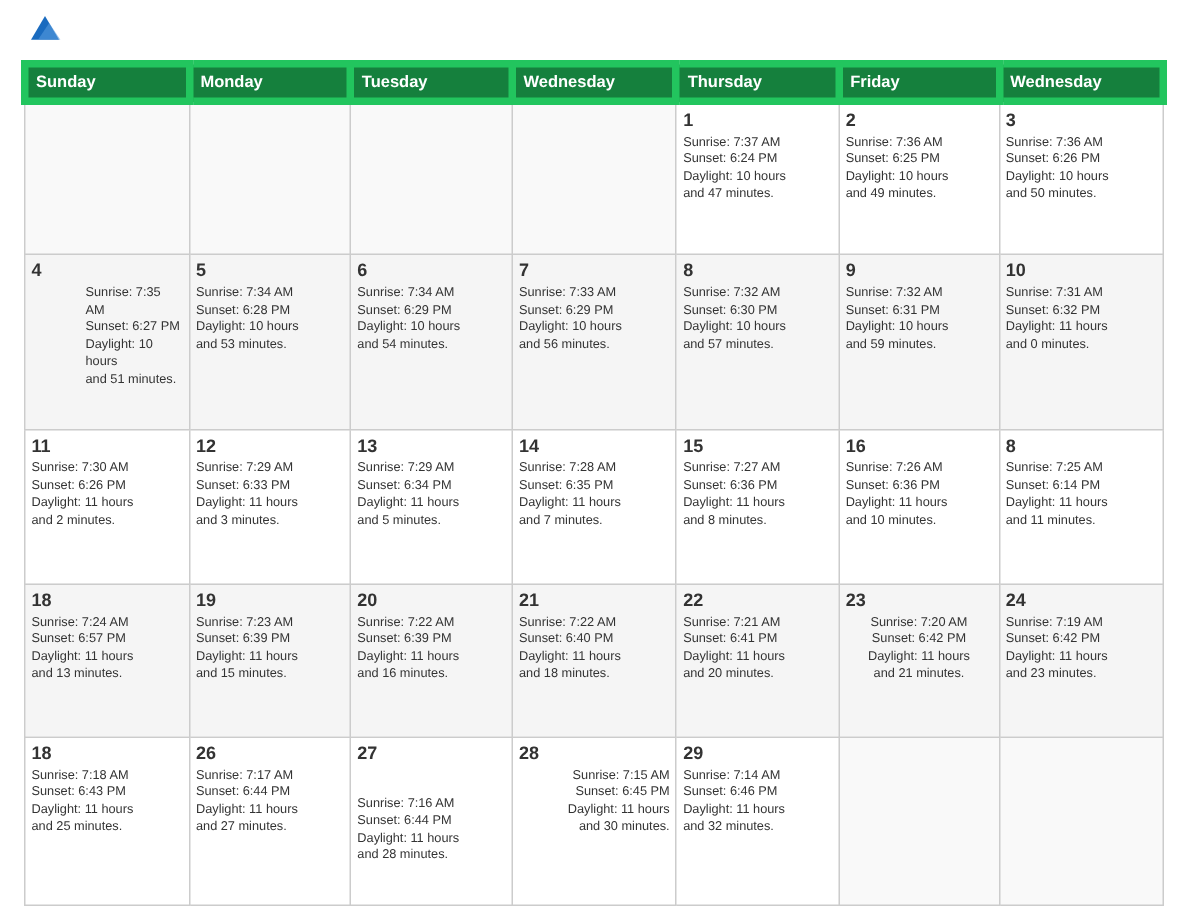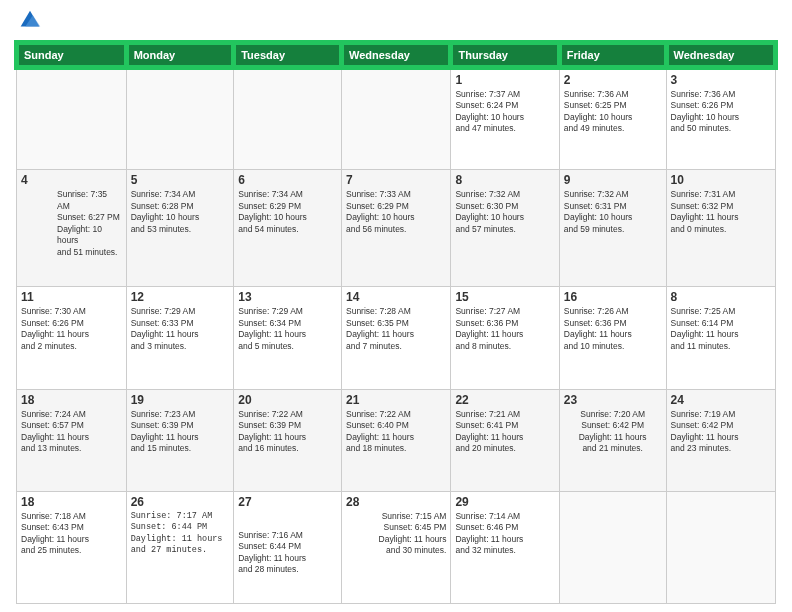--- a/index.html
+++ b/index.html
@@ -324,21 +324,21 @@
         <tr>
           <td>
             <span class="day-number">18</span>
             <div class="day-info" style="white-space: pre-line;">Sunrise: 7:18 AM
 Sunset: 6:43 PM
 Daylight: 11 hours
 and 25 minutes.</div>
           </td>
           <td>
             <span class="day-number">26</span>
-            <div class="day-info" style="white-space: pre-line; font-family: Liberation Mono, monospace;">Sunrise: 7:17 AM
+            <div class="day-info" style="white-space: pre-line;">Sunrise: 7:17 AM
 Sunset: 6:44 PM
 Daylight: 11 hours
 and 27 minutes.</div>
           </td>
           <td>
             <span class="day-number">27</span>
             <div class="day-info" style="white-space: pre-line; margin-top: 21px;">Sunrise: 7:16 AM
 Sunset: 6:44 PM
 Daylight: 11 hours
 and 28 minutes.</div>

